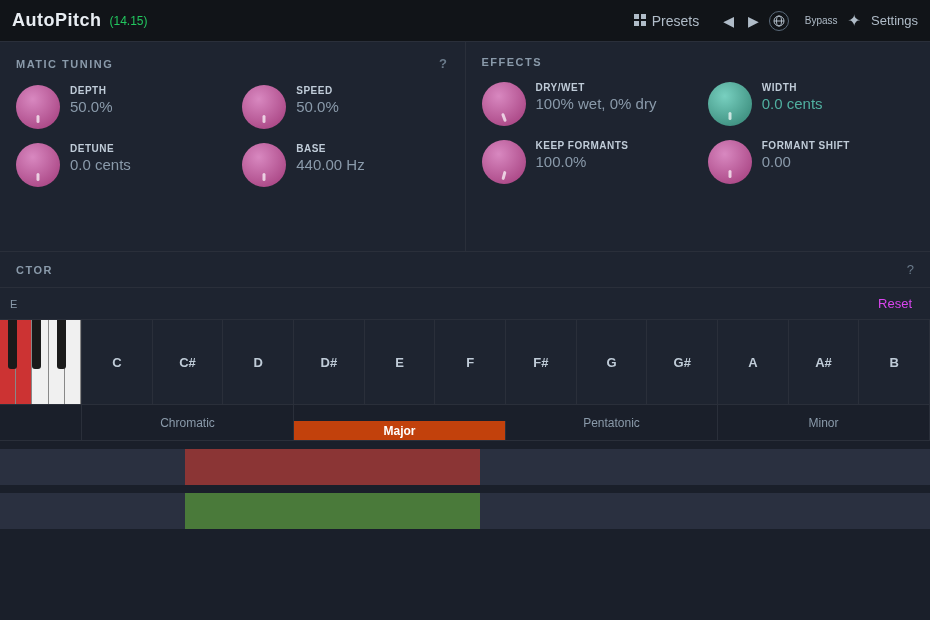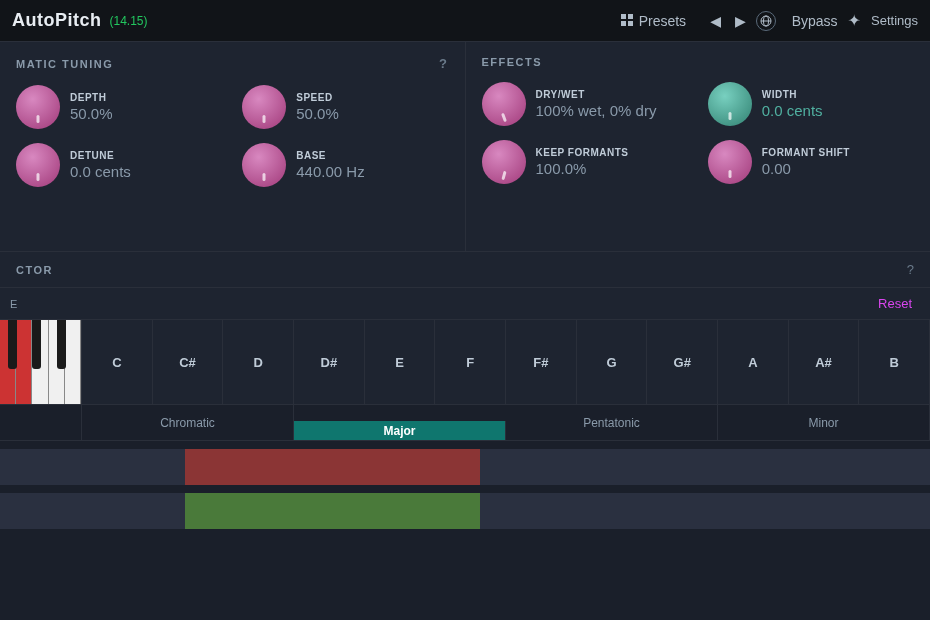--- a/index.html
+++ b/index.html
@@ -66,21 +66,21 @@
       display: flex;
       align-items: center;
       justify-content: center;
       font-size: 10px;
       color: #b0bcc8;
       cursor: pointer;
     }
     .header-bypass {
       margin-left: 16px;
       color: #b0bcc8;
-      font-size: 14px;
+      font-size: 10px;
       cursor: pointer;
     }
     .header-fork {
       margin-left: 10px;
       color: #b0bcc8;
       font-size: 16px;
       cursor: pointer;
     }
     .header-settings {
       margin-left: 10px;
@@ -128,21 +128,21 @@
     }
 
     .knob-grid {
       display: grid;
       grid-template-columns: 1fr 1fr;
       gap: 14px 20px;
     }
 
     .knob-item {
       display: flex;
-      align-items: center;
+      align-items: flex-start;
       gap: 10px;
     }
 
     .knob-info {
       display: flex;
       flex-direction: column;
     }
 
     .knob-label {
       font-size: 10px;
@@ -274,21 +274,21 @@
       display: flex;
       align-items: center;
       justify-content: center;
       font-size: 12px;
       color: #8a9aaa;
       cursor: pointer;
       border-right: 1px solid #2a2f3a;
     }
 
     .scale-btn.active {
-      background: #0f766e;
+      background: #c2410c;
       color: #ffffff;
       font-weight: bold;
       margin-top: 16px;
     }
 
     
     .bottom-bars {
       flex: 1;
       background: #1a1f2a;
       padding: 8px 0;

